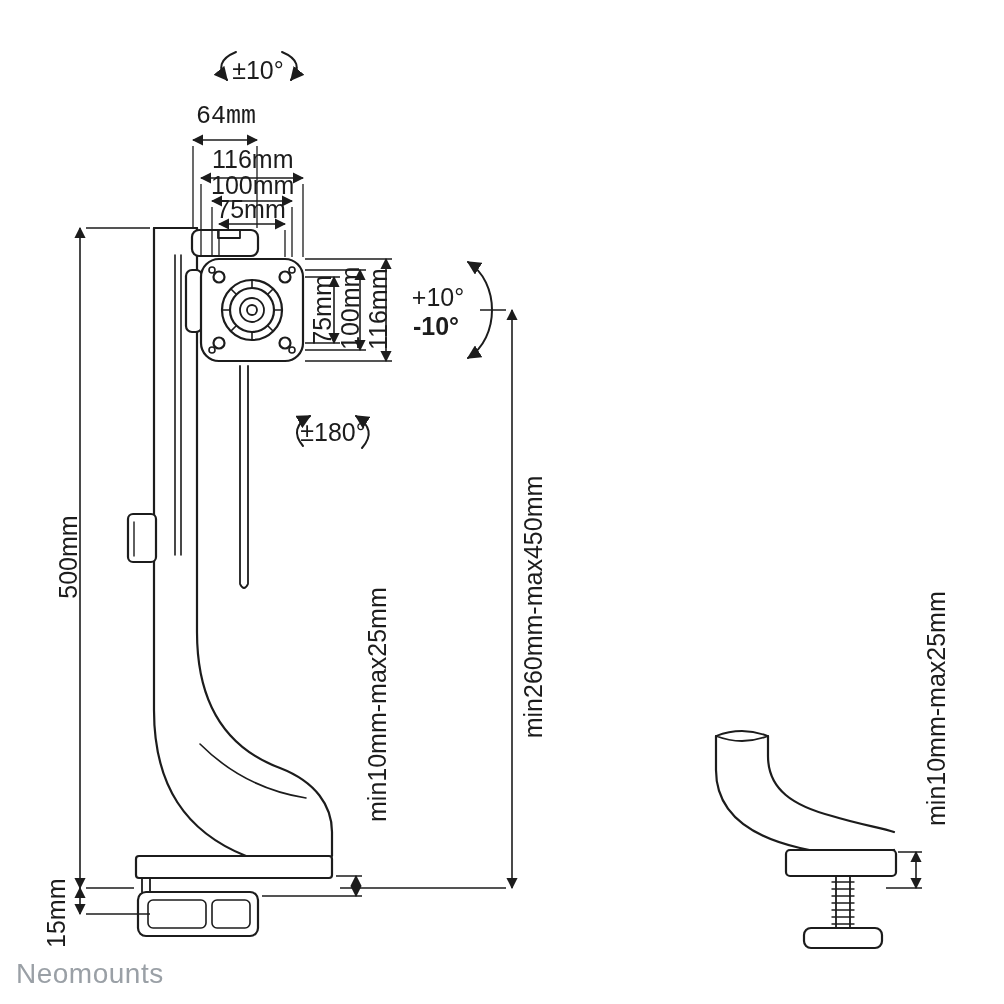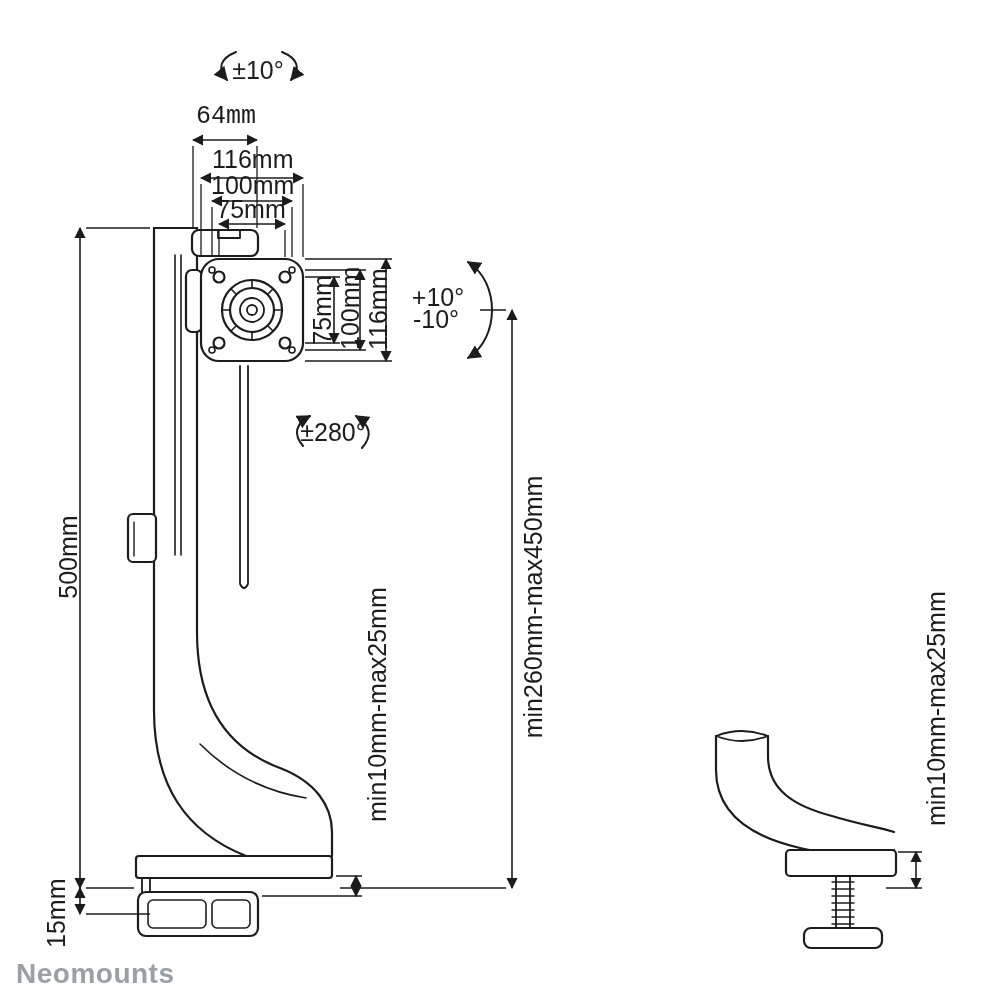--- a/index.html
+++ b/index.html
@@ -20,21 +20,21 @@
     line-height:30px;
     height:30px;
     text-align:center;
     white-space:nowrap;
   }
   .rot{transform:rotate(-90deg);}
   .logo{
     position:absolute;
     left:16px;top:958px;
     font-size:28px;
-    font-weight:700;
+    font-weight:400;
     color:#9aa0a6;
     letter-spacing:0.5px;
   }
 </style>
 </head>
 <body>
 
 <div class="canvas">
 
   <svg width="1004" height="1004" viewBox="0 0 1004 1004">
@@ -164,22 +164,22 @@
   <div class="lbl" style="left:191px;top:102px;width:70px;font-family:Liberation Mono, monospace;">64mm</div>
   <div class="lbl" style="left:212px;top:144px;width:80px;">116mm</div>
   <div class="lbl" style="left:211px;top:170px;width:80px;">100mm</div>
   <div class="lbl" style="left:216px;top:194px;width:70px;">75mm</div>
 
   <div class="lbl rot" style="left:287px;top:295px;width:70px;">75mm</div>
   <div class="lbl rot" style="left:310px;top:295px;width:80px;">100mm</div>
   <div class="lbl rot" style="left:338px;top:295px;width:80px;">116mm</div>
 
   <div class="lbl" style="left:403px;top:273px;width:70px;margin-top:9px;">+10°</div>
-  <div class="lbl" style="left:401px;top:304px;width:70px;">-10°</div>
-  <div class="lbl" style="left:290px;top:417px;width:86px;">±280°</div>
+  <div class="lbl" style="left:401px;top:311px;width:70px;font-weight:bold;">-10°</div>
+  <div class="lbl" style="left:290px;top:417px;width:86px;">±180°</div>
 
   <div class="lbl rot" style="left:25px;top:542px;width:86px;">500mm</div>
   <div class="lbl rot" style="left:267px;top:697px;width:220px;">min10mm-max25mm</div>
   <div class="lbl rot" style="left:399px;top:592px;width:268px;">min260mm-max450mm</div>
   <div class="lbl rot" style="left:23px;top:900px;width:66px;">15mm</div>
   <div class="lbl rot" style="left:826px;top:701px;width:220px;">min10mm-max25mm</div>
 
   <div class="logo">Neomounts</div>
 </div>
 

